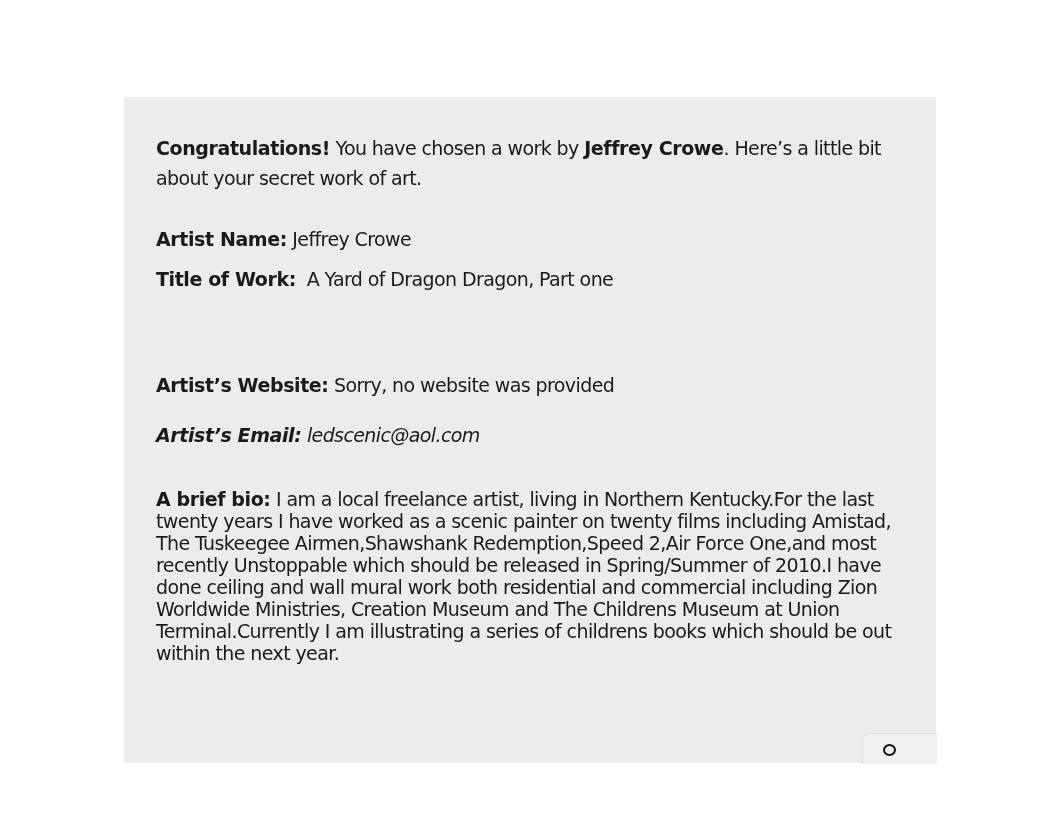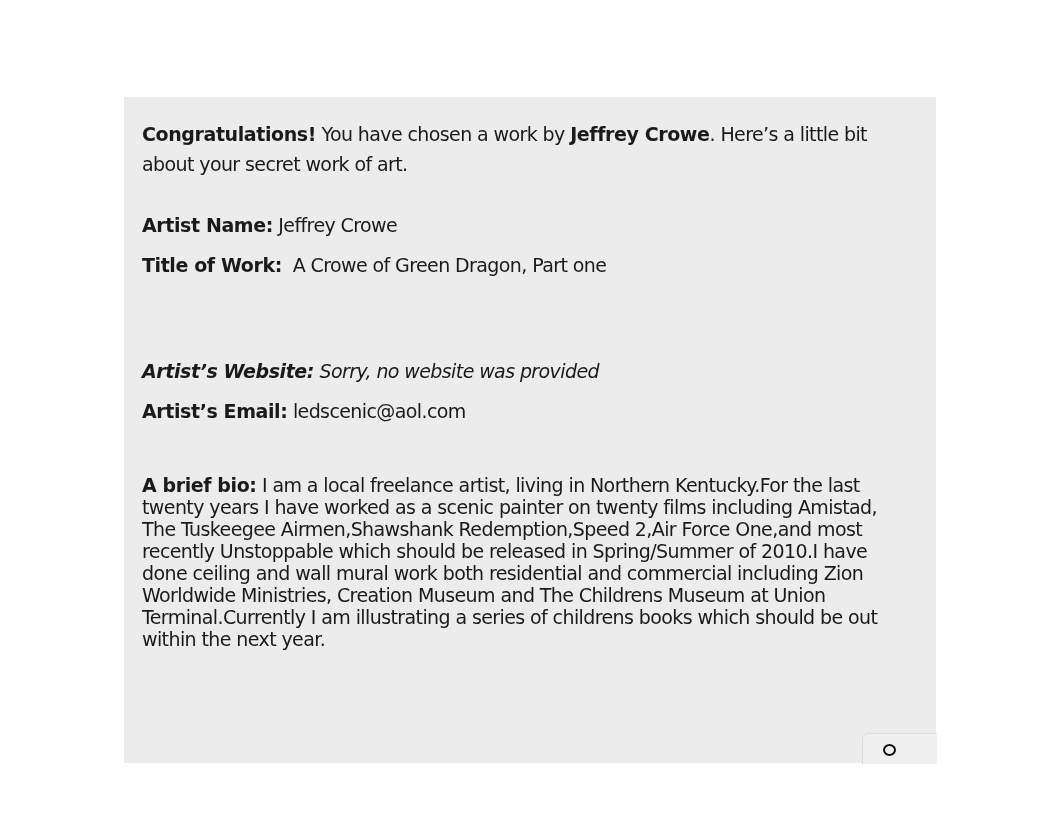--- a/index.html
+++ b/index.html
@@ -2,21 +2,21 @@
 <html><head>
   <meta charset="utf-8">
   <style>
     html, body { margin: 0; padding: 0; background: #ffffff; }
     body { width: 1058px; height: 818px; position: relative; overflow: hidden; }
     .card {
       position: absolute; left: 124px; top: 97px; width: 812px; height: 666px;
       background: #ececec;
       font-family: "DejaVu Sans", sans-serif; color: #1a1a1a;
     }
-    .card p { margin: 0; position: absolute; left: 18px; width: 760px; font-size: 19px; line-height: 30px; letter-spacing: -0.6px; }
+    .card p { margin: 14px; position: absolute; left: 18px; width: 760px; font-size: 19px; line-height: 30px; letter-spacing: -0.6px; }
     .card b { font-weight: bold; letter-spacing: -0.4px; }
     .corner-tab {
       position: absolute; left: 738px; top: 636px; width: 74px; height: 30px;
       background: #f0f0f0; border-left: 1px solid #dcdcdc; border-top: 1px solid #dcdcdc; border-top-left-radius: 6px;
     }
     .corner-tab .glyph {
       position: absolute; left: 20px; top: 10px; width: 9px; height: 8px;
       border: 2px solid #111; border-radius: 50%;
     }
   </style>
@@ -24,26 +24,26 @@
 <body>
 
 <div class="card">
   <p style="top:22px;">
     <b>Congratulations!</b><span> You have chosen a work by </span><b style="font-weight:600">Jeffrey Crowe</b><span>. Here’s a little bit about your secret work of art.</span>
   </p>
   <p style="top:113px;">
     <b>Artist Name:</b><span> Jeffrey Crowe</span>
   </p>
   <p style="top:153px;">
-    <b>Title of Work:</b><span style="white-space:pre">  A Crowe of Green Dragon, Part one</span>
+    <b>Title of Work:</b><span style="white-space:pre">  A Yard of Dragon Dragon, Part one</span>
   </p>
-  <p style="top:259px;font-style:italic;">
+  <p style="top:259px;">
     <b>Artist’s Website:</b><span> Sorry, no website was provided</span>
   </p>
-  <p style="top:299px;">
+  <p style="top:309px;font-style:italic;">
     <b>Artist’s Email:</b><span> ledscenic@aol.com</span>
   </p>
   <p style="top:377px; line-height:22px;">
     <b>A brief bio:</b><span> I am a local freelance artist, living in Northern Kentucky.For the last twenty years I have worked as a scenic painter on twenty films including Amistad, The Tuskeegee Airmen,Shawshank Redemption,Speed 2,Air Force One,and most recently Unstoppable which should be released in Spring/Summer of 2010.I have done ceiling and wall mural work both residential and commercial including Zion Worldwide Ministries, Creation Museum and The Childrens Museum at Union Terminal.Currently I am illustrating a series of childrens books which should be out within the next year.</span>
   </p>
   <div class="corner-tab">
     <span class="glyph"></span>
   </div>
 </div>
 

